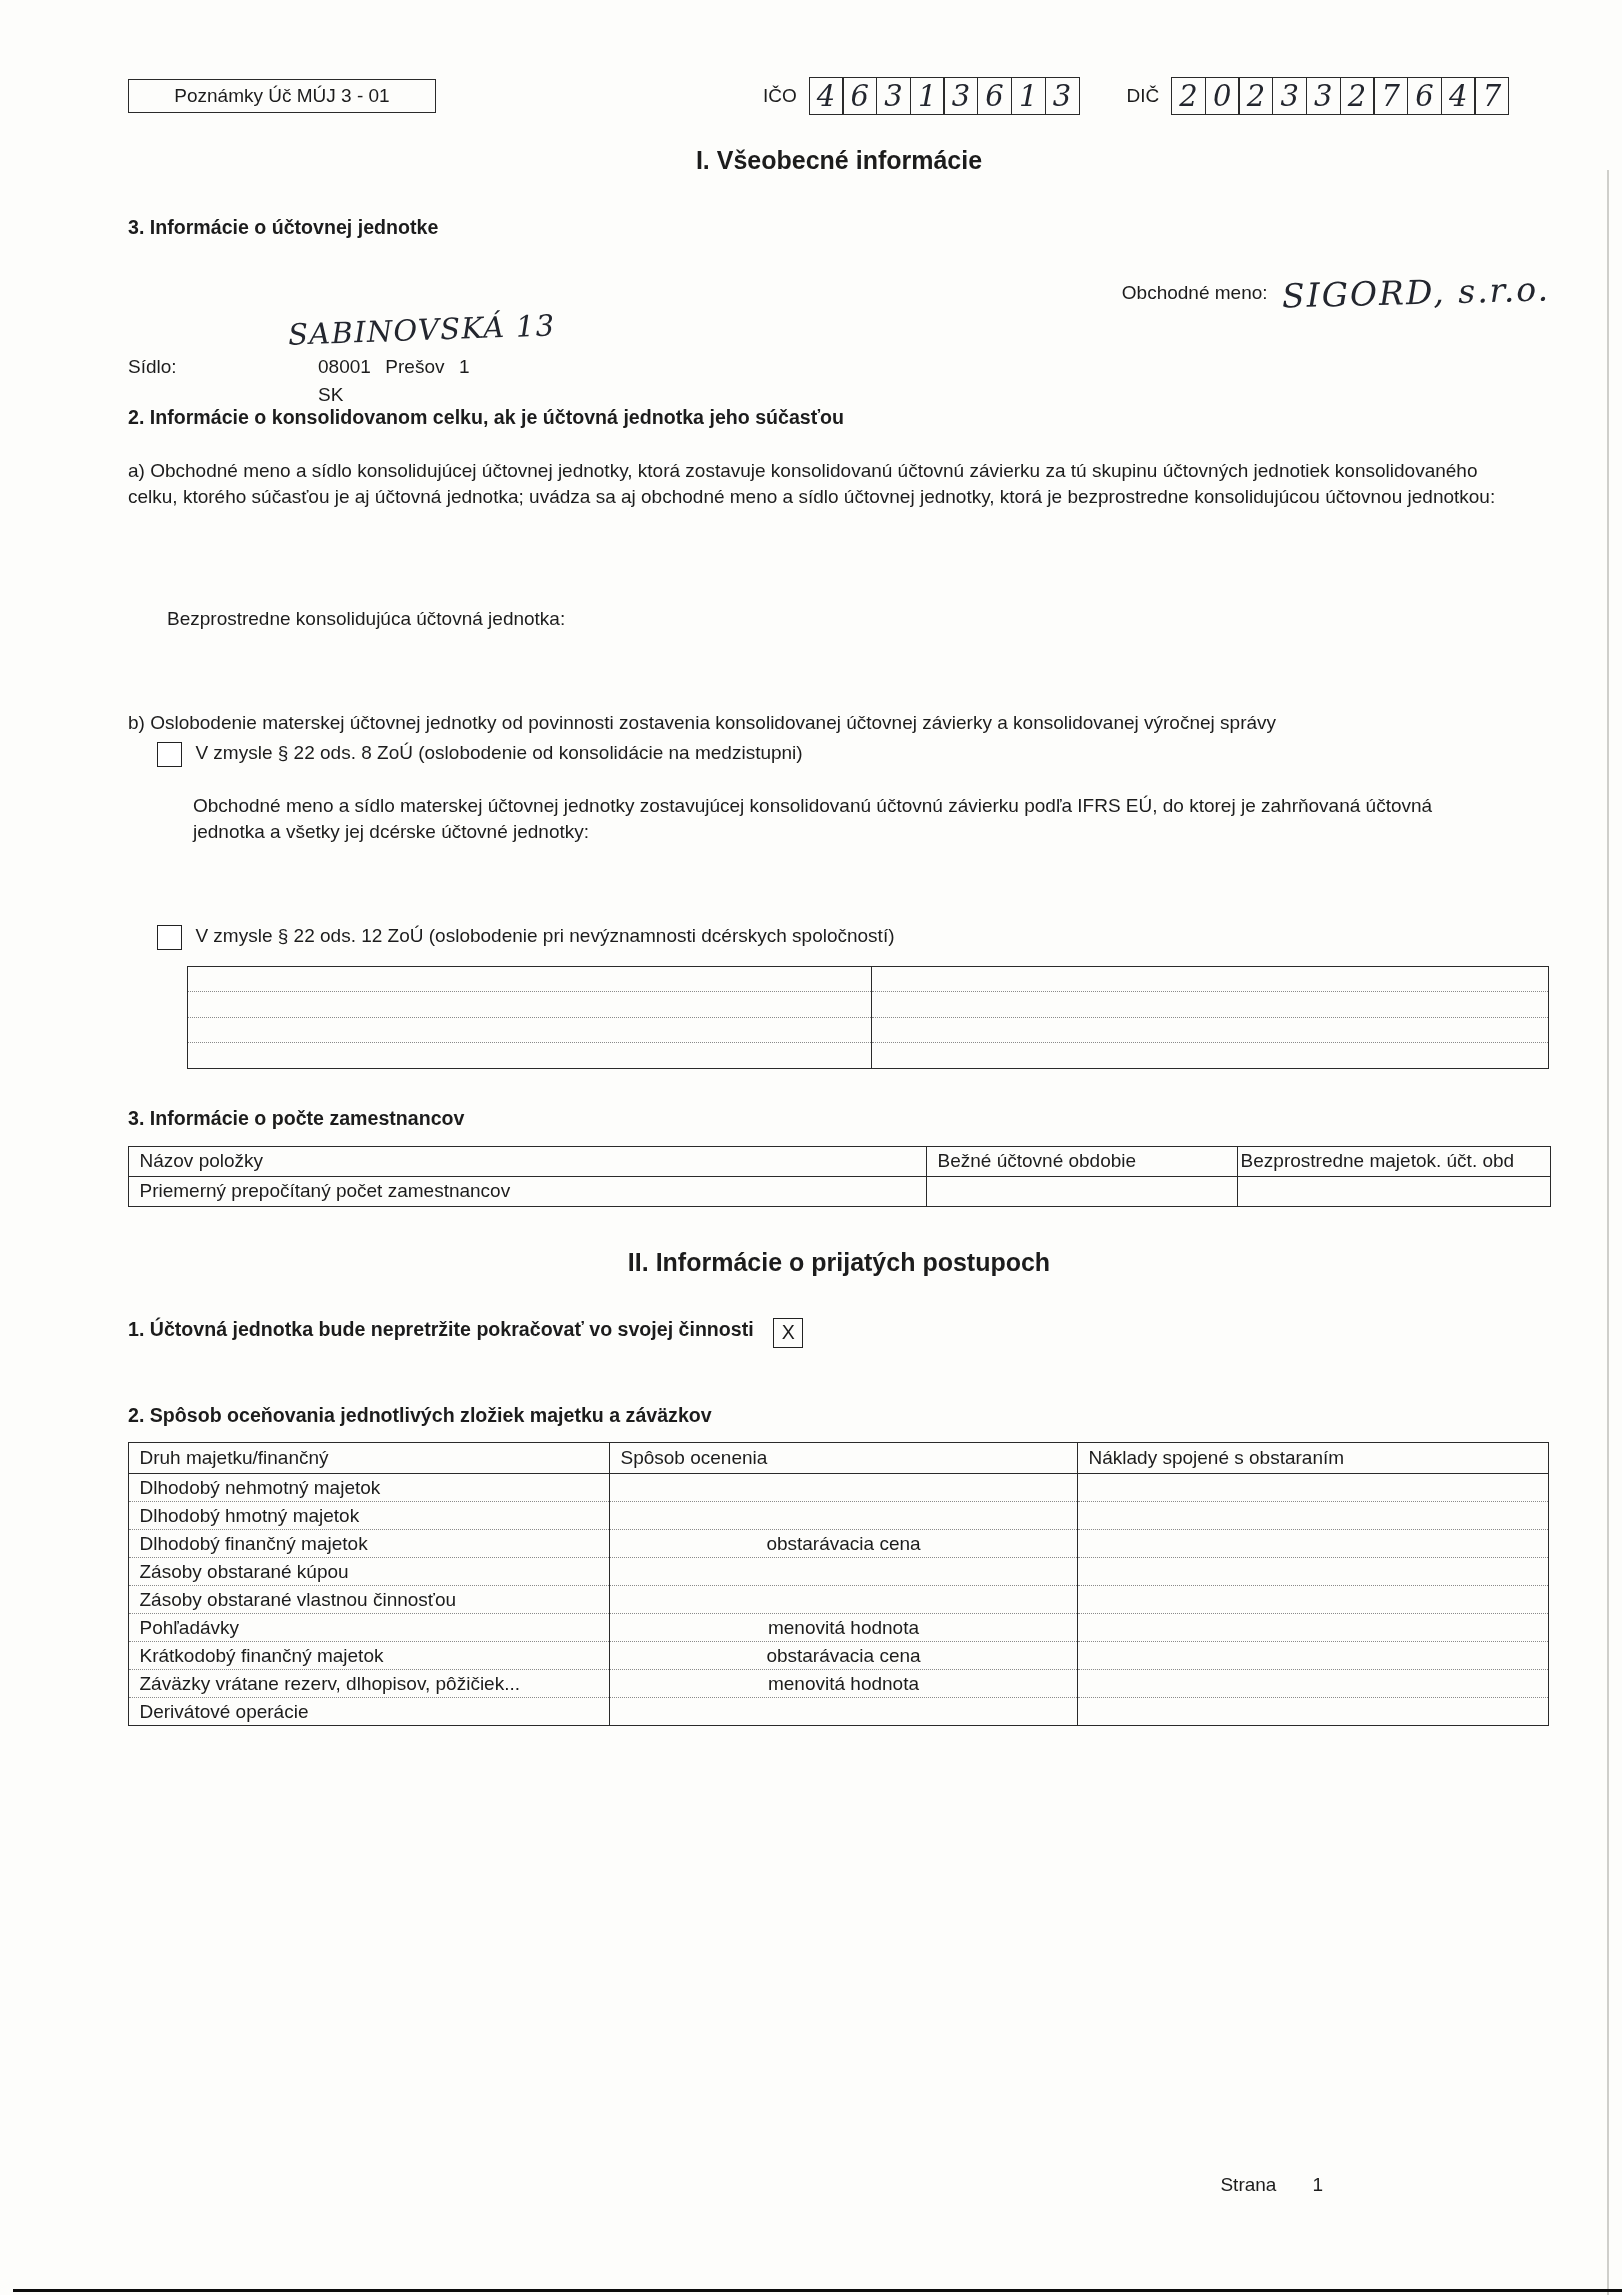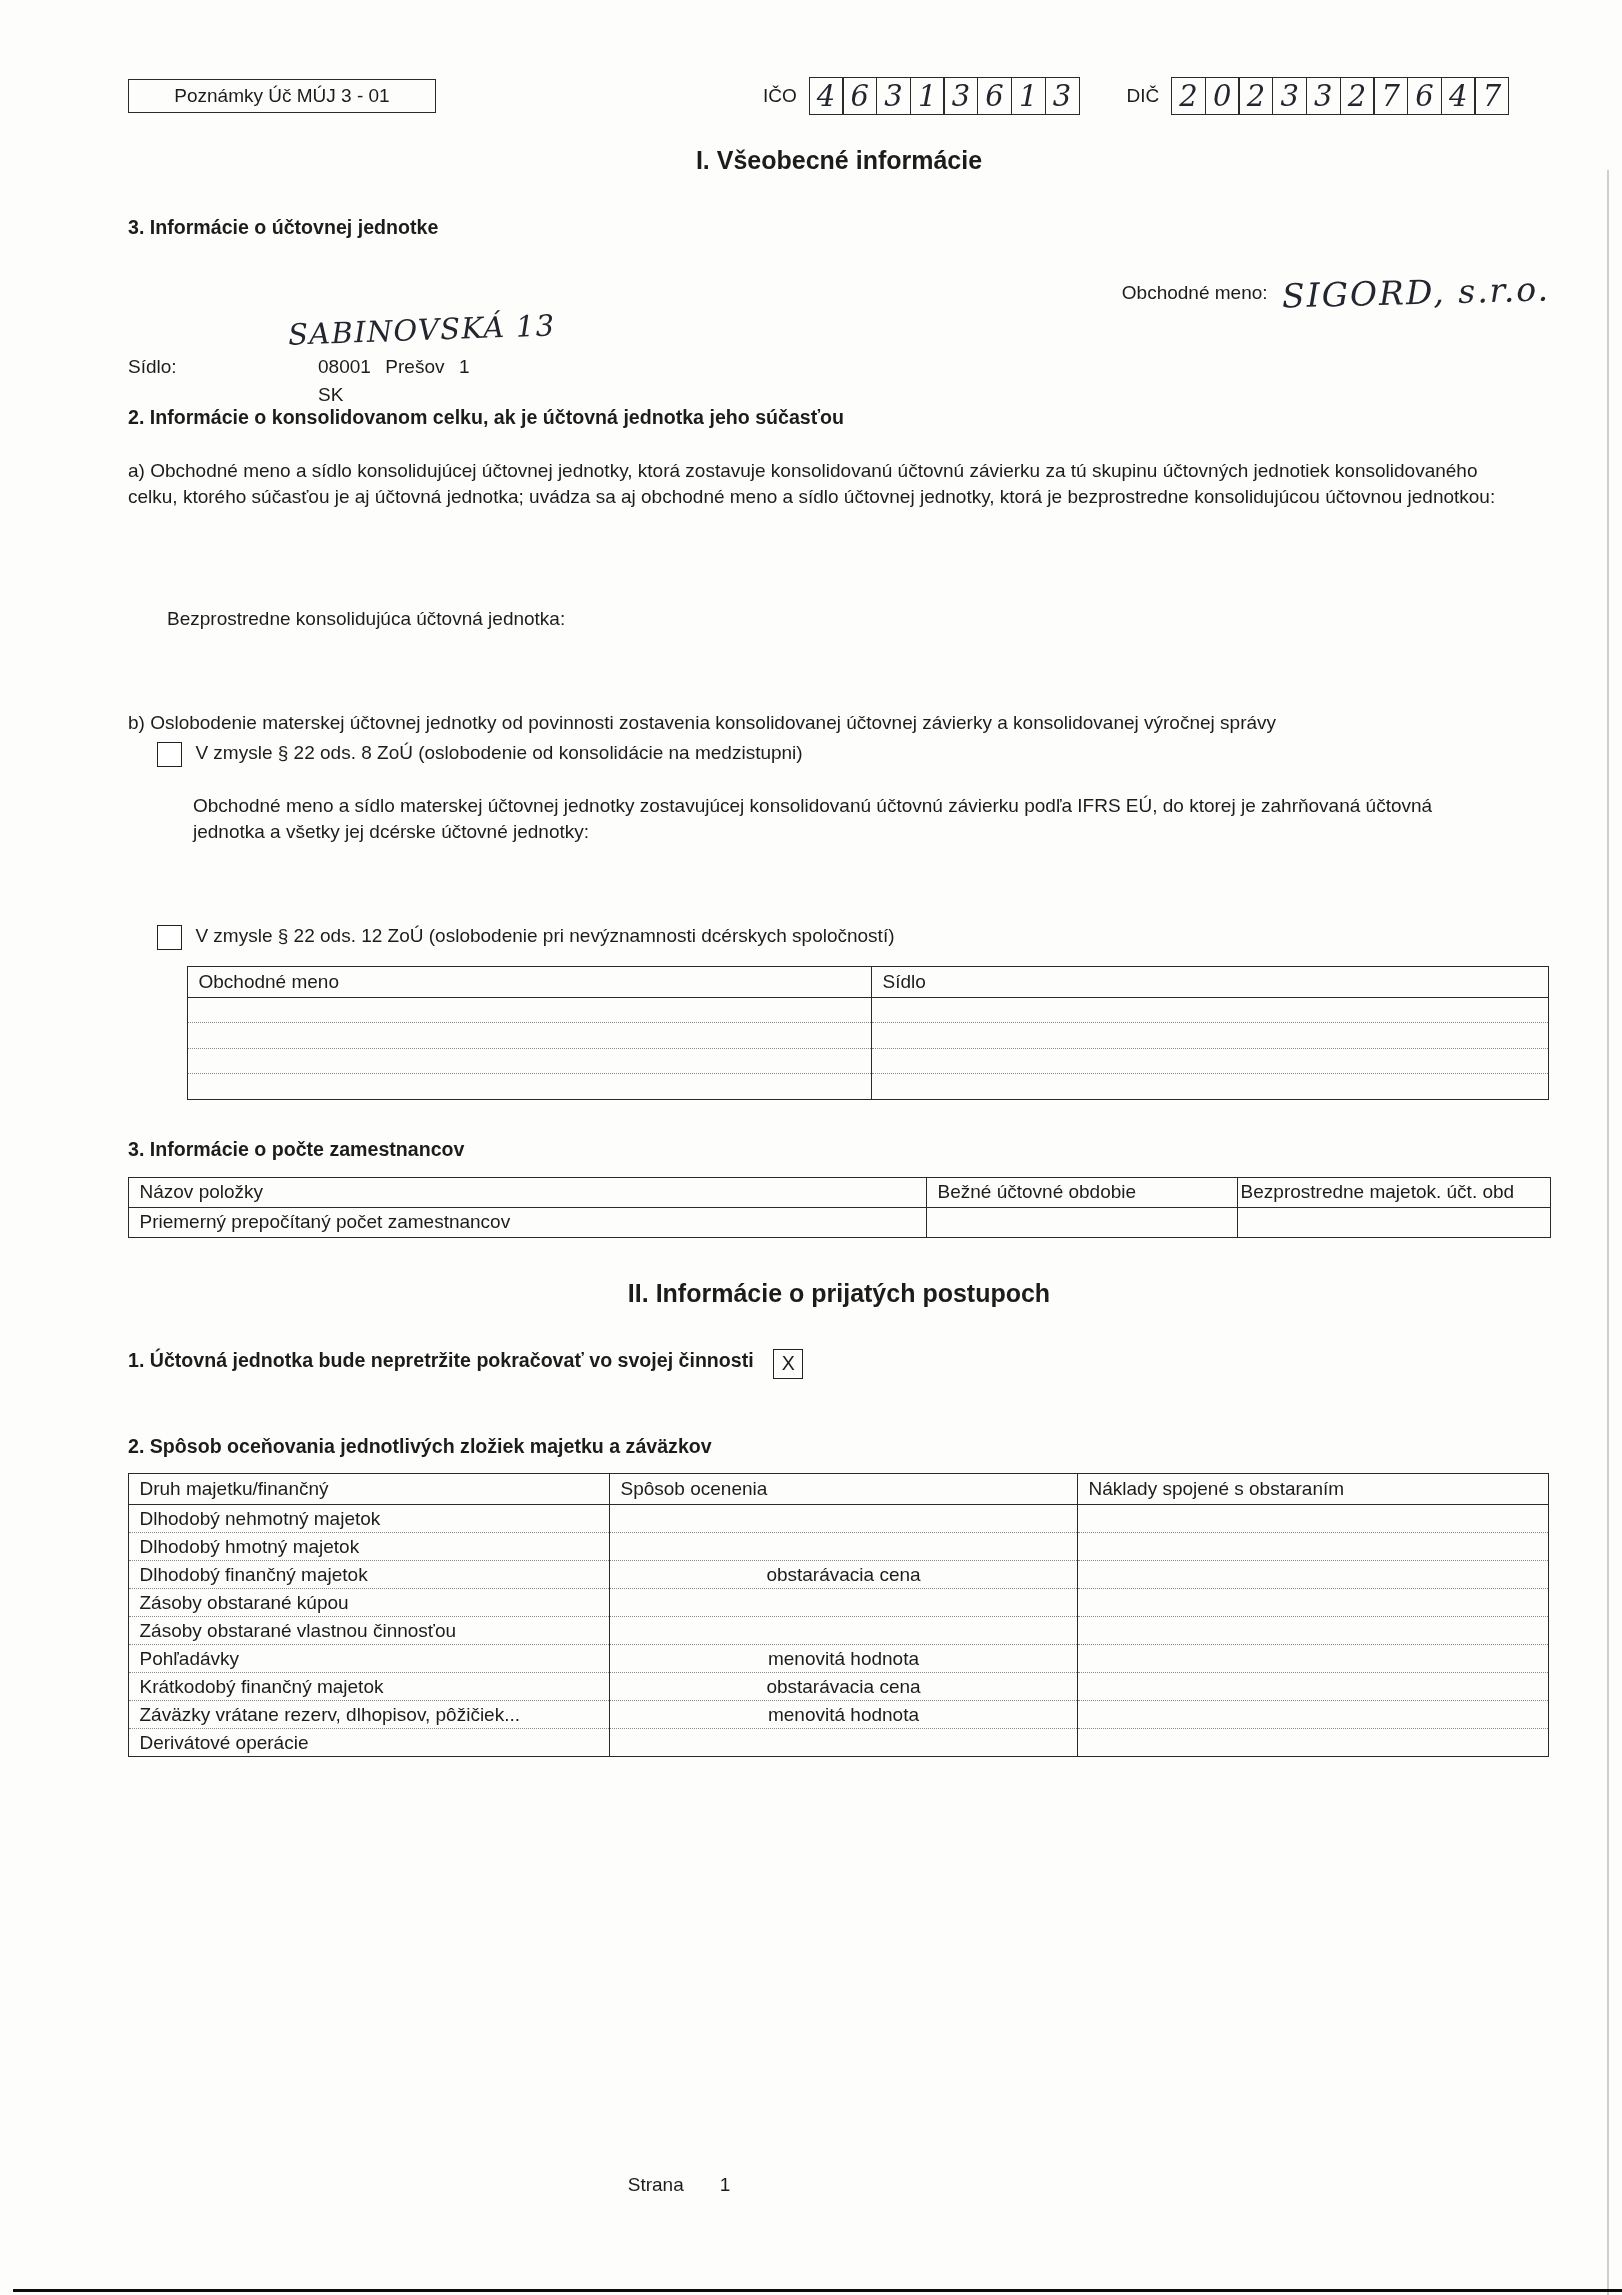--- a/index.html
+++ b/index.html
@@ -81,21 +81,21 @@
   .consol-table td { height: 25.5px; }
   .consol-table .hd td { height: 31px; }
   .emp-table { width: 1422px; margin-top: 15.7px; }
   .emp-table td { height: 30px; }
   .val-table { width: 1420px; margin-top: 15.7px; }
   .val-table td { height: 28px; }
   .val-table .hd td { height: 31px; }
   .c { text-align: center; }
 
   
-  .footer { position: absolute; left: 0; width: 1323px; top: 2174px; text-align: center; font-size: 19px; padding-left: 35px; }
+  .footer { position: absolute; left: 0; width: 1323px; top: 2174px; text-align: right; font-size: 19px; padding-left: 35px; }
   .footer .pagenum { margin-left: 36px; }
   .edge-bottom { position: absolute; left: 13px; right: 0; bottom: 2.6px; height: 3.3px; background: #0d0d0d; }
   .edge-right { position: absolute; top: 170px; bottom: 0; right: 14.4px; width: 1.3px; background: #cfcfcb; }
 </style>
 </head>
 <body>
 
 <div class="page">
   <div class="content">
 
@@ -168,24 +168,20 @@
       <span class="cb"></span>
       <span>V zmysle § 22 ods. 12  ZoÚ (oslobodenie pri nevýznamnosti dcérskych spoločností)</span>
     </div>
 
     <table class="consol-table bordered">
       <colgroup>
           <col style="width:684px">
           <col style="width:677px">
         </colgroup>
       <tbody>
-          <tr class="hd">
-        <td>Obchodné meno</td>
-        <td class="vline">Sídlo</td>
-      </tr>
       <tr class="dot">
             <td></td>
             <td class="vline"></td>
           </tr>
       <tr class="dot">
             <td></td>
             <td class="vline"></td>
           </tr>
       <tr class="dot">
             <td></td>

